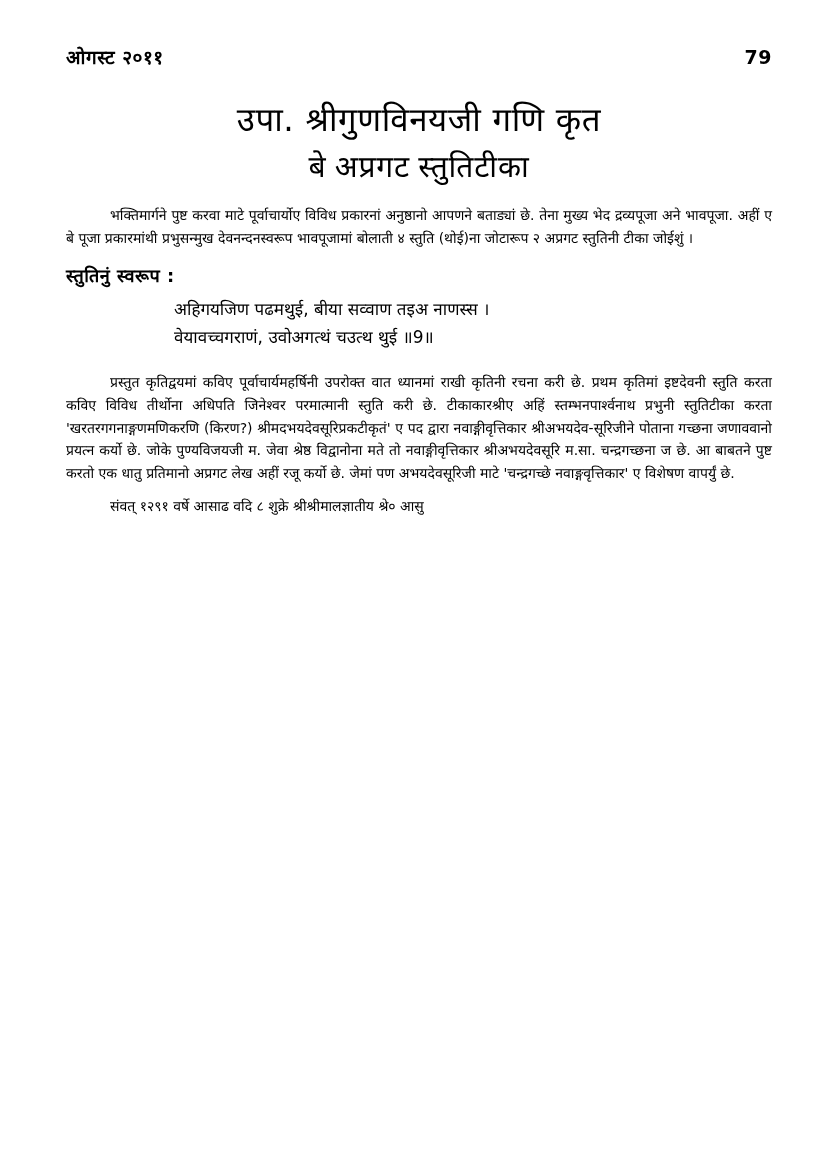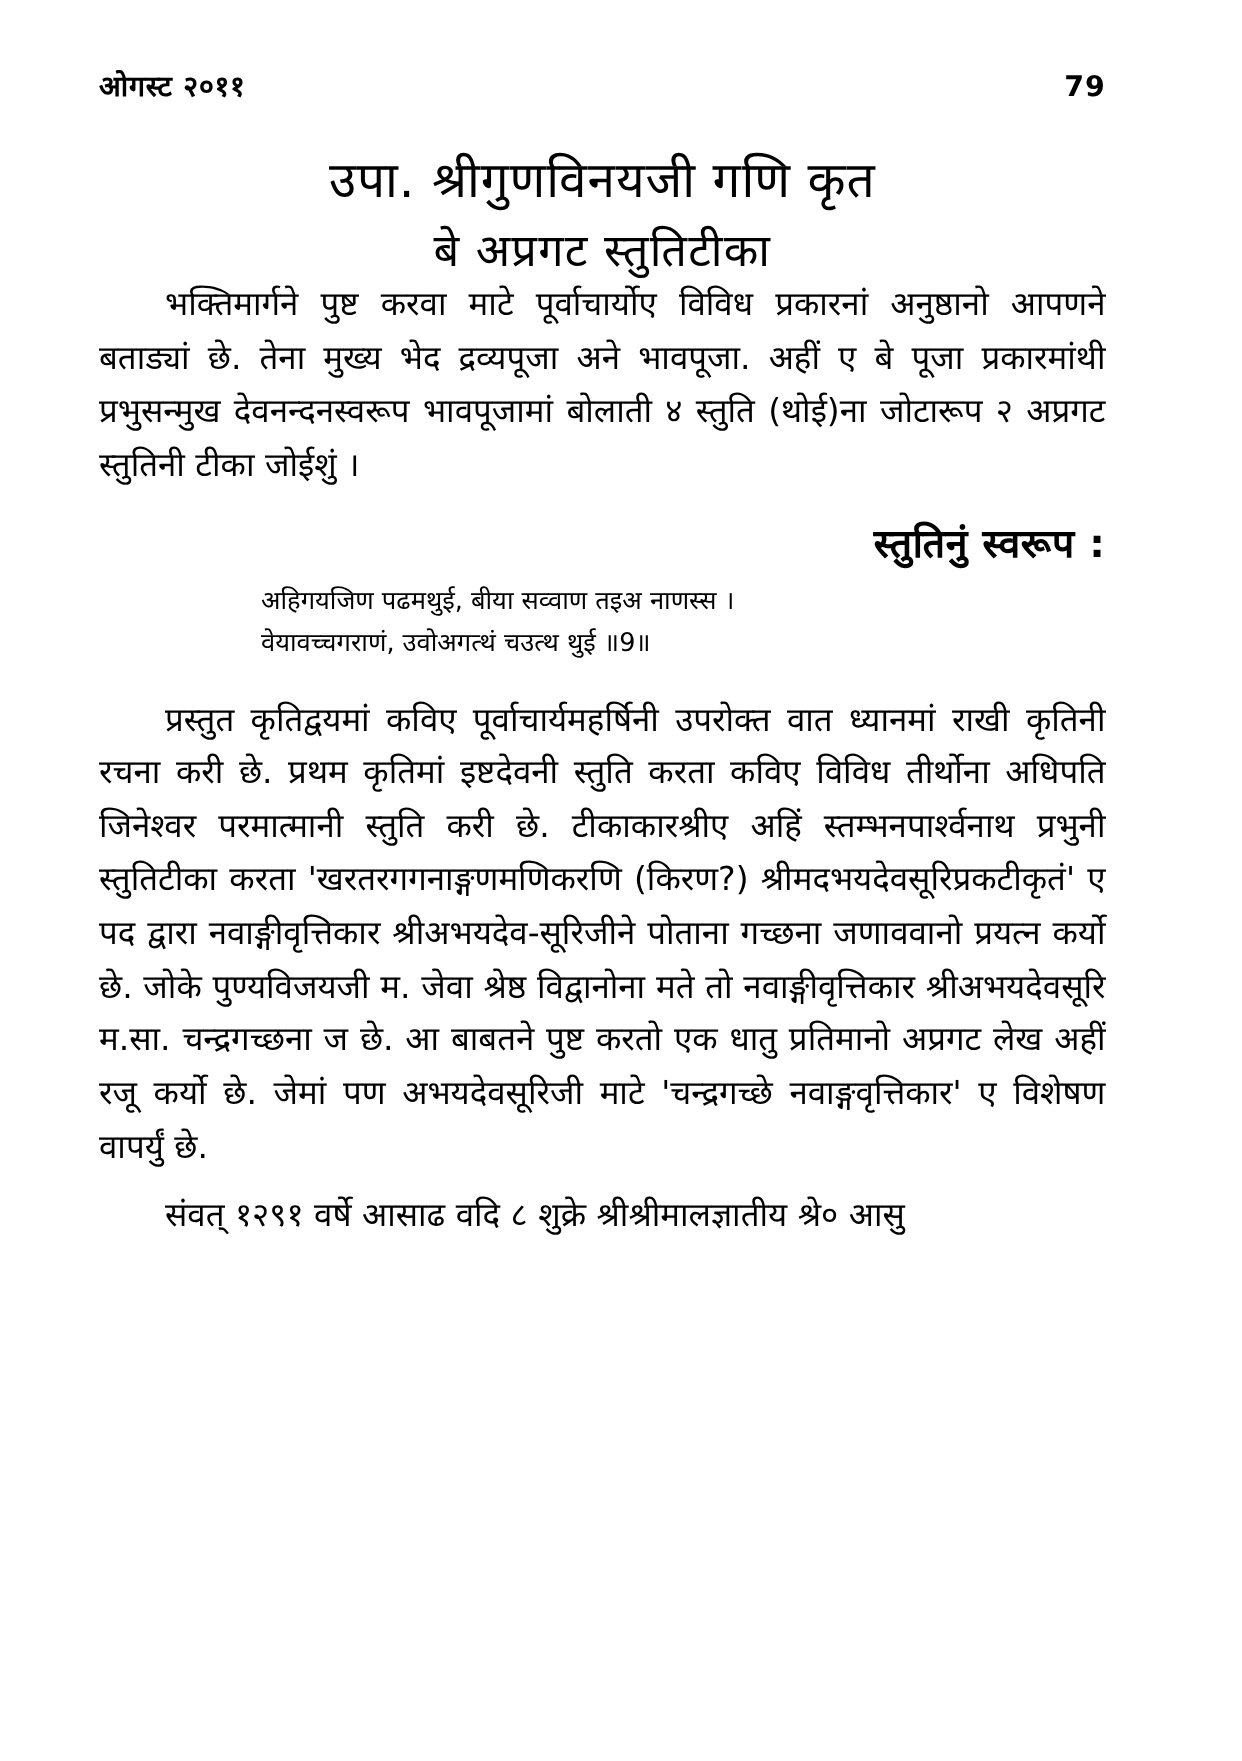--- a/index.html
+++ b/index.html
@@ -14,21 +14,21 @@
     color: #000000;
     position: relative;
     overflow: hidden;
   }
   .page {
     position: absolute;
     left: 0; top: 0;
     width: 828px;
     height: 938px;
     box-sizing: border-box;
-    padding: 44px 91px 40px 66px;
+    padding: 44px 56px 40px 66px;
   }
   .running-head {
     display: flex;
     justify-content: space-between;
     align-items: baseline;
     font-size: 19px;
     letter-spacing: 0.5px;
     margin-bottom: 26px;
   }
   .running-head .folio-left,
@@ -40,44 +40,45 @@
     margin: 10px 0 0 0;
   }
   .title-line1 {
     font-size: 33px;
     letter-spacing: 0.6px;
     margin-bottom: 4px;
   }
   .title-line2 {
     font-size: 30px;
     letter-spacing: 0.8px;
+    margin-bottom: 18px;
+    font-family: Liberation Serif, serif;
   }
   .byline {
     text-align: right;
     font-size: 21px;
     padding-right: 14px;
     margin: 14px 0 26px 0;
     letter-spacing: 0.3px;
   }
   p.body {
-    font-size: 22px;
+    font-size: 14px;
     line-height: 1.62;
     text-align: justify;
     text-justify: inter-word;
     margin: 0 0 10px 0;
   }
   p.body.indent {
     text-indent: 44px;
   }
   .section-head {
-    font-size: 26px;
+    font-size: 18px;
     font-weight: 700;
     margin: 14px 0 8px 0;
     letter-spacing: 0.5px;
-    text-align: right;
   }
   .verse {
     margin: 6px 0 12px 0;
     padding-left: 108px;
   }
   .verse .vline {
     font-size: 17px;
     line-height: 1.65;
     white-space: nowrap;
   }

